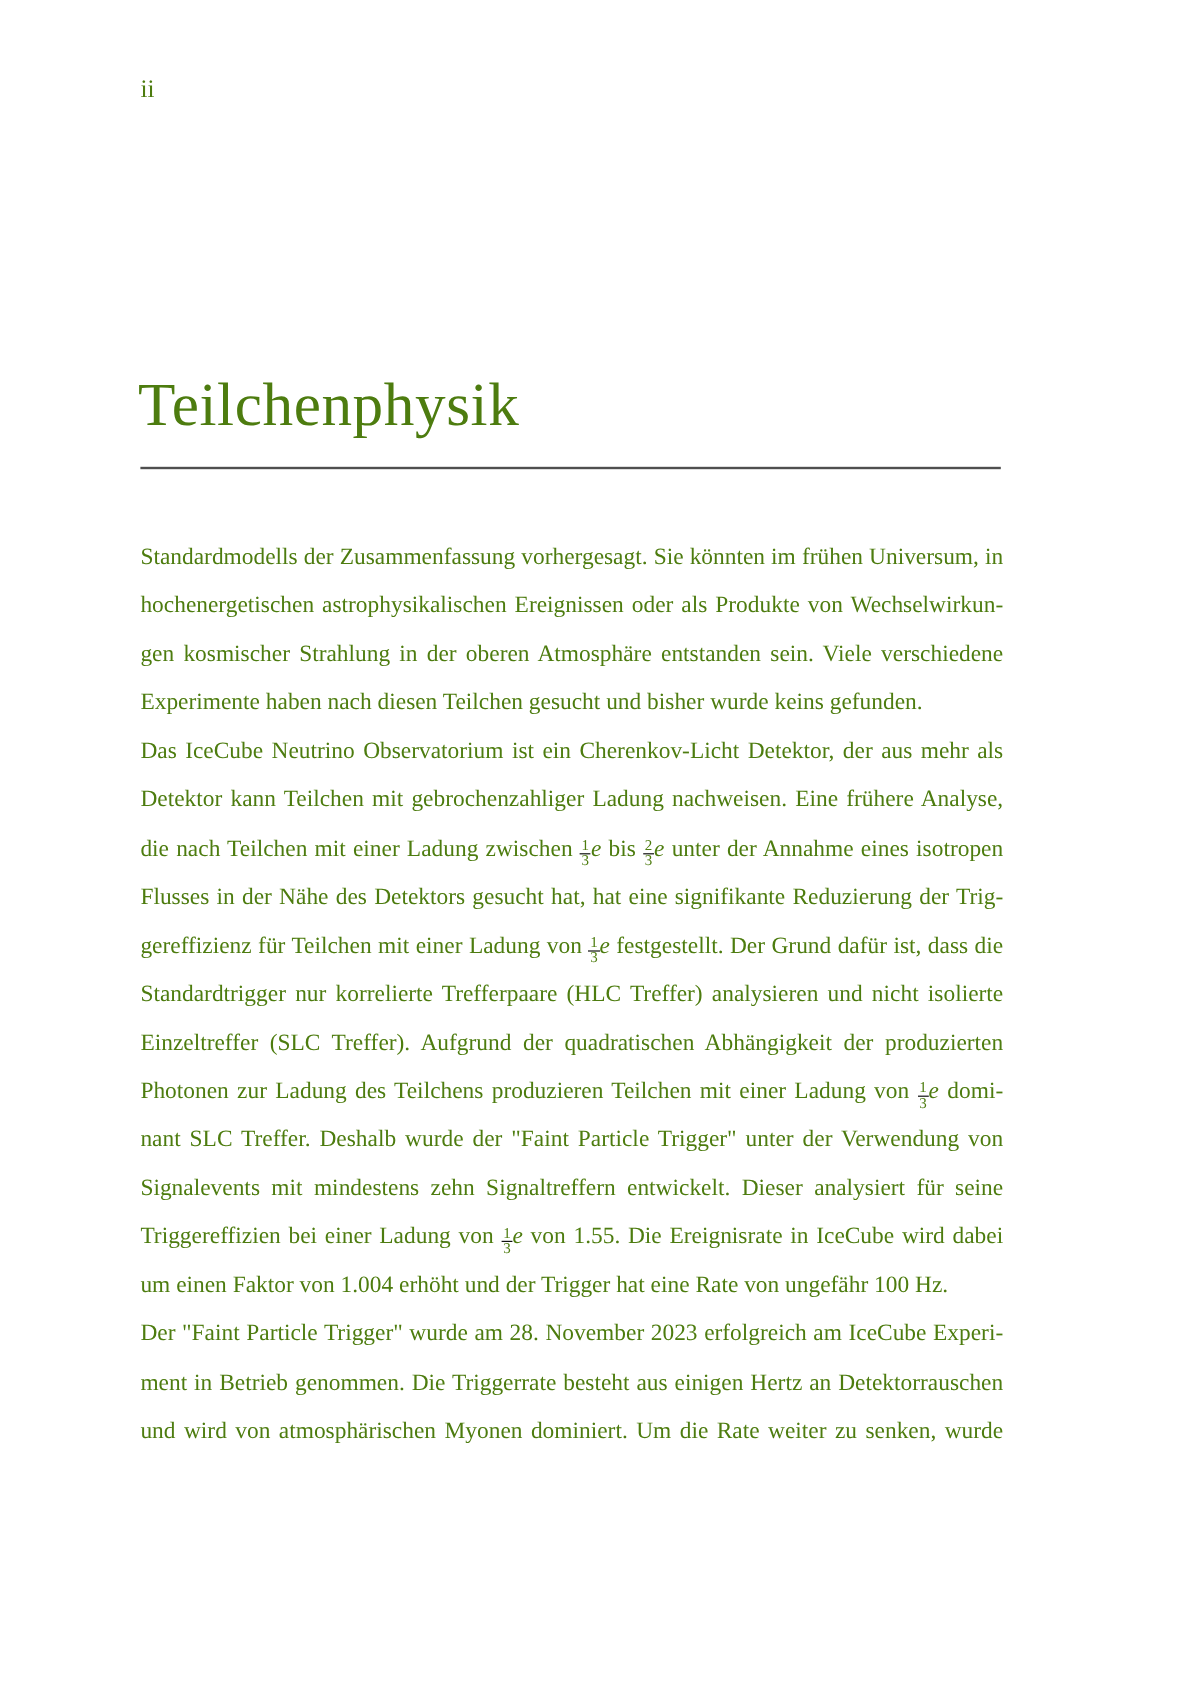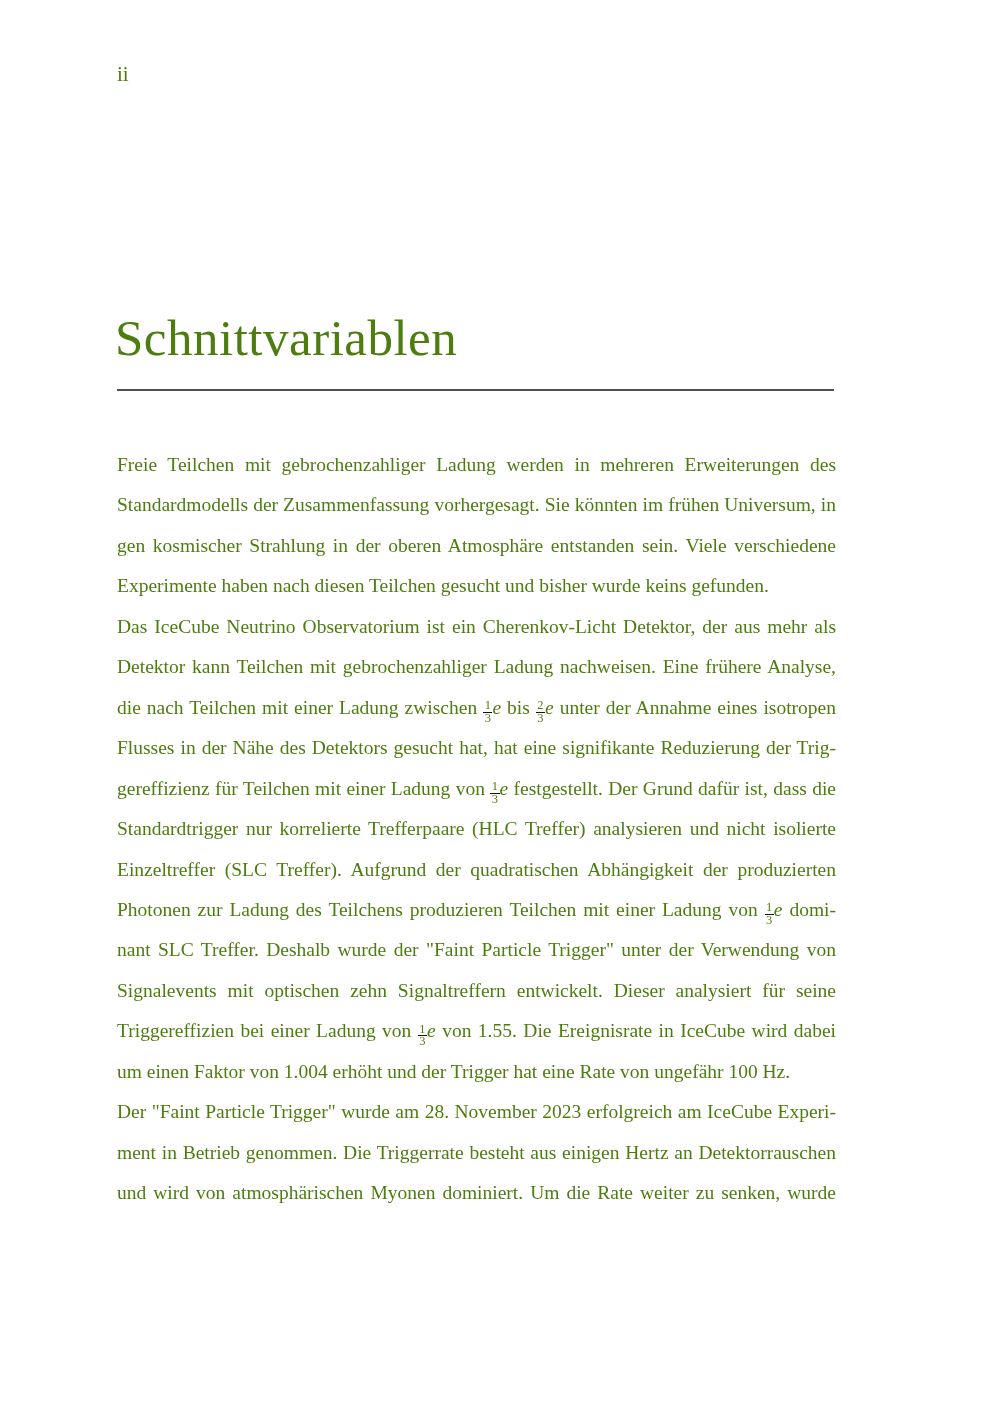--- a/index.html
+++ b/index.html
@@ -63,36 +63,36 @@
   }
   .frac .num { display: block; padding: 0 1.5px; }
   .frac .den { display: block; padding: 0 1.5px; border-top: 1px solid #111; }
   .mi { font-style: italic; }
 </style>
 </head>
 <body>
 
 <div class="page">
   <div class="page-number">ii</div>
-  <h1 class="chapter-title" style="margin:0;font-weight:normal;">Schnittvariablen</h1>
+  <h1 class="chapter-title" style="margin:0;font-weight:normal;">Teilchenphysik</h1>
   <div class="title-rule"></div>
   <div class="abstract-text">
-      <div class="line">Freie Teilchen mit gebrochenzahliger Ladung werden in mehreren Erweiterungen des</div>
       <div class="line">Standardmodells der Zusammenfassung vorhergesagt. Sie könnten im frühen Universum, in</div>
+      <div class="line">hochenergetischen astrophysikalischen Ereignissen oder als Produkte von Wechselwirkun-</div>
       <div class="line">gen kosmischer Strahlung in der oberen Atmosphäre entstanden sein. Viele verschiedene</div>
       <div class="line para-end">Experimente haben nach diesen Teilchen gesucht und bisher wurde keins gefunden.</div>
       <div class="line">Das IceCube Neutrino Observatorium ist ein Cherenkov-Licht Detektor, der aus mehr als</div>
       <div class="line">Detektor kann Teilchen mit gebrochenzahliger Ladung nachweisen. Eine frühere Analyse,</div>
       <div class="line">die nach Teilchen mit einer Ladung zwischen <span class="frac"><span class="num">1</span><span class="den">3</span></span><span class="mi">e</span> bis <span class="frac"><span class="num">2</span><span class="den">3</span></span><span class="mi">e</span> unter der Annahme eines isotropen</div>
       <div class="line">Flusses in der Nähe des Detektors gesucht hat, hat eine signifikante Reduzierung der Trig-</div>
       <div class="line">gereffizienz für Teilchen mit einer Ladung von <span class="frac"><span class="num">1</span><span class="den">3</span></span><span class="mi">e</span> festgestellt. Der Grund dafür ist, dass die</div>
       <div class="line">Standardtrigger nur korrelierte Trefferpaare (HLC Treffer) analysieren und nicht isolierte</div>
       <div class="line">Einzeltreffer (SLC Treffer). Aufgrund der quadratischen Abhängigkeit der produzierten</div>
       <div class="line">Photonen zur Ladung des Teilchens produzieren Teilchen mit einer Ladung von <span class="frac"><span class="num">1</span><span class="den">3</span></span><span class="mi">e</span> domi-</div>
       <div class="line">nant SLC Treffer. Deshalb wurde der "Faint Particle Trigger" unter der Verwendung von</div>
-      <div class="line">Signalevents mit optischen zehn Signaltreffern entwickelt. Dieser analysiert für seine</div>
+      <div class="line">Signalevents mit mindestens zehn Signaltreffern entwickelt. Dieser analysiert für seine</div>
       <div class="line">Triggereffizien bei einer Ladung von <span class="frac"><span class="num">1</span><span class="den">3</span></span><span class="mi">e</span> von 1.55. Die Ereignisrate in IceCube wird dabei</div>
       <div class="line para-end">um einen Faktor von 1.004 erhöht und der Trigger hat eine Rate von ungefähr 100 Hz.</div>
       <div class="line">Der "Faint Particle Trigger" wurde am 28. November 2023 erfolgreich am IceCube Experi-</div>
       <div class="line">ment in Betrieb genommen. Die Triggerrate besteht aus einigen Hertz an Detektorrauschen</div>
       <div class="line">und wird von atmosphärischen Myonen dominiert. Um die Rate weiter zu senken, wurde</div>
     </div>
 </div>
 
 </body></html>

